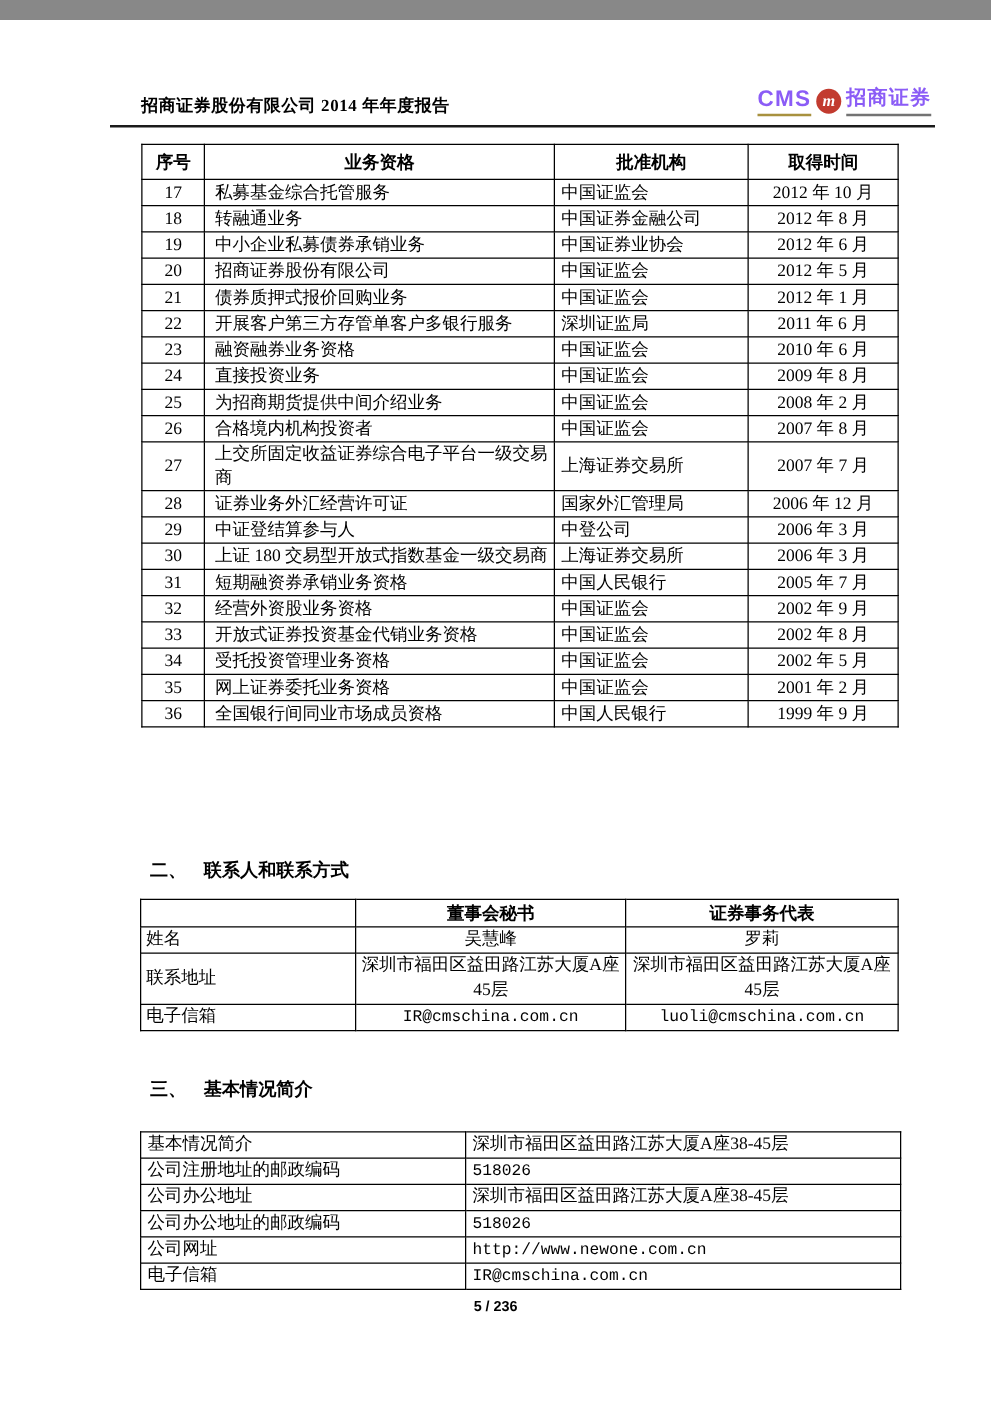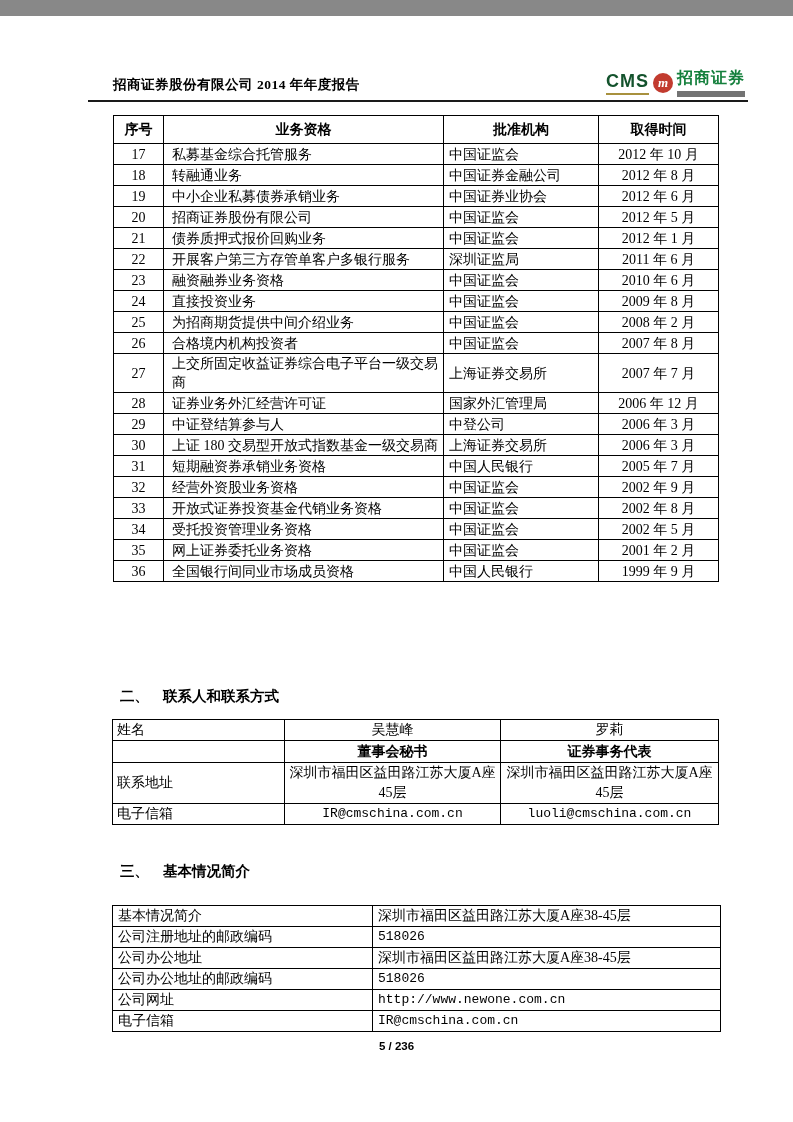--- a/index.html
+++ b/index.html
@@ -5,23 +5,23 @@
   html,body{margin:0;padding:0;background:#888;}
   .page{
     position:relative;width:793px;height:1108px;margin:16px auto;
     background:#ffffff;font-family:"Liberation Serif","DejaVu Serif",serif;
     color:#000;overflow:hidden;
   }
   
   .hdr-title{position:absolute;left:113px;top:60px;font-size:13.5px;font-weight:600;letter-spacing:.5px;}
   .hdr-rule{position:absolute;left:88px;top:84px;width:660px;height:2px;background:#1a1a1a;}
   .logo{position:absolute;right:48px;top:52px;display:flex;align-items:center;gap:4px;}
-  .logo .cms{font-family:"Liberation Sans","DejaVu Sans",sans-serif;font-weight:bold;font-size:18px;color:#14532d;border-bottom:2px solid #a8913e;padding-bottom:1px;letter-spacing:1px;}
+  .logo .cms{font-family:"Liberation Sans","DejaVu Sans",sans-serif;font-weight:bold;font-size:18px;color:#8b5cf6;border-bottom:2px solid #a8913e;padding-bottom:1px;letter-spacing:1px;}
   .logo .mark{width:20px;height:20px;border-radius:50%;background:#c23b2f;color:#fff;display:flex;align-items:center;justify-content:center;font-style:italic;font-weight:bold;font-size:13px;font-family:"Liberation Serif",serif;}
-  .logo .brand{font-weight:bold;font-size:16px;color:#15803d;border-bottom:6px solid #737373;padding-bottom:2px;letter-spacing:1px;}
+  .logo .brand{font-weight:bold;font-size:16px;color:#8b5cf6;border-bottom:2px solid #737373;padding-bottom:2px;letter-spacing:1px;}
   
   table{border-collapse:collapse;table-layout:fixed;}
   th,td{border:1.5px solid #000;overflow:hidden;}
   th{font-weight:bold;text-align:center;font-size:14px;}
   td{font-size:14px;}
   
   .t1{position:absolute;left:113px;top:99px;width:605px;}
   .t1 th{height:25px;}
   .t1 td{height:20px;padding:0 4px;line-height:19px;}
   .t1 td.c-no{text-align:center;}
@@ -202,29 +202,29 @@
   </div>
 
   <table class="t2">
     <colgroup>
         <col style="width:172px">
         <col style="width:216px">
         <col style="width:218px">
       </colgroup>
     <tbody>
         <tr>
-          <td class="lbl">姓名</td>
-          <td class="val">吴慧峰</td>
-          <td class="val">罗莉</td>
-        </tr>
-    <tr>
       <th></th>
       <th>董事会秘书</th>
       <th>证券事务代表</th>
     </tr>
+    <tr>
+          <td class="lbl">姓名</td>
+          <td class="val">吴慧峰</td>
+          <td class="val">罗莉</td>
+        </tr>
     <tr>
           <td class="lbl">联系地址</td>
           <td class="val">深圳市福田区益田路江苏大厦A座45层</td>
           <td class="val">深圳市福田区益田路江苏大厦A座45层</td>
         </tr>
     <tr>
           <td class="lbl">电子信箱</td>
           <td class="val mono">IR@cmschina.com.cn</td>
           <td class="val mono">luoli@cmschina.com.cn</td>
         </tr>

